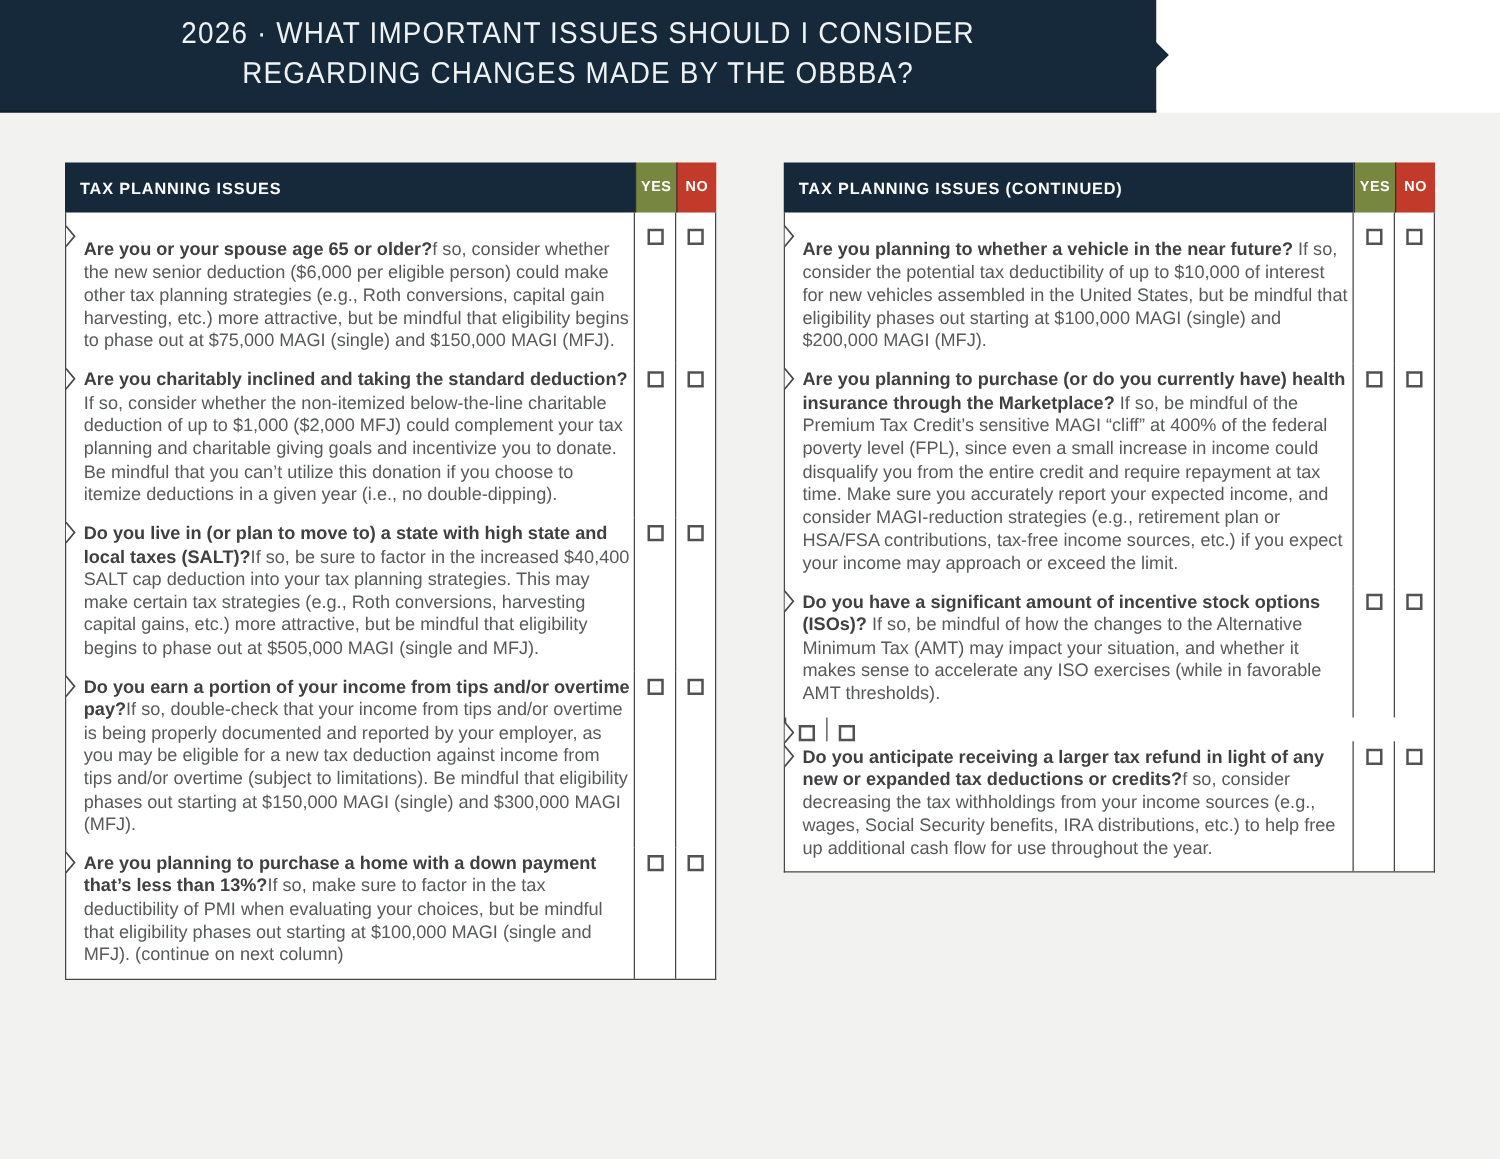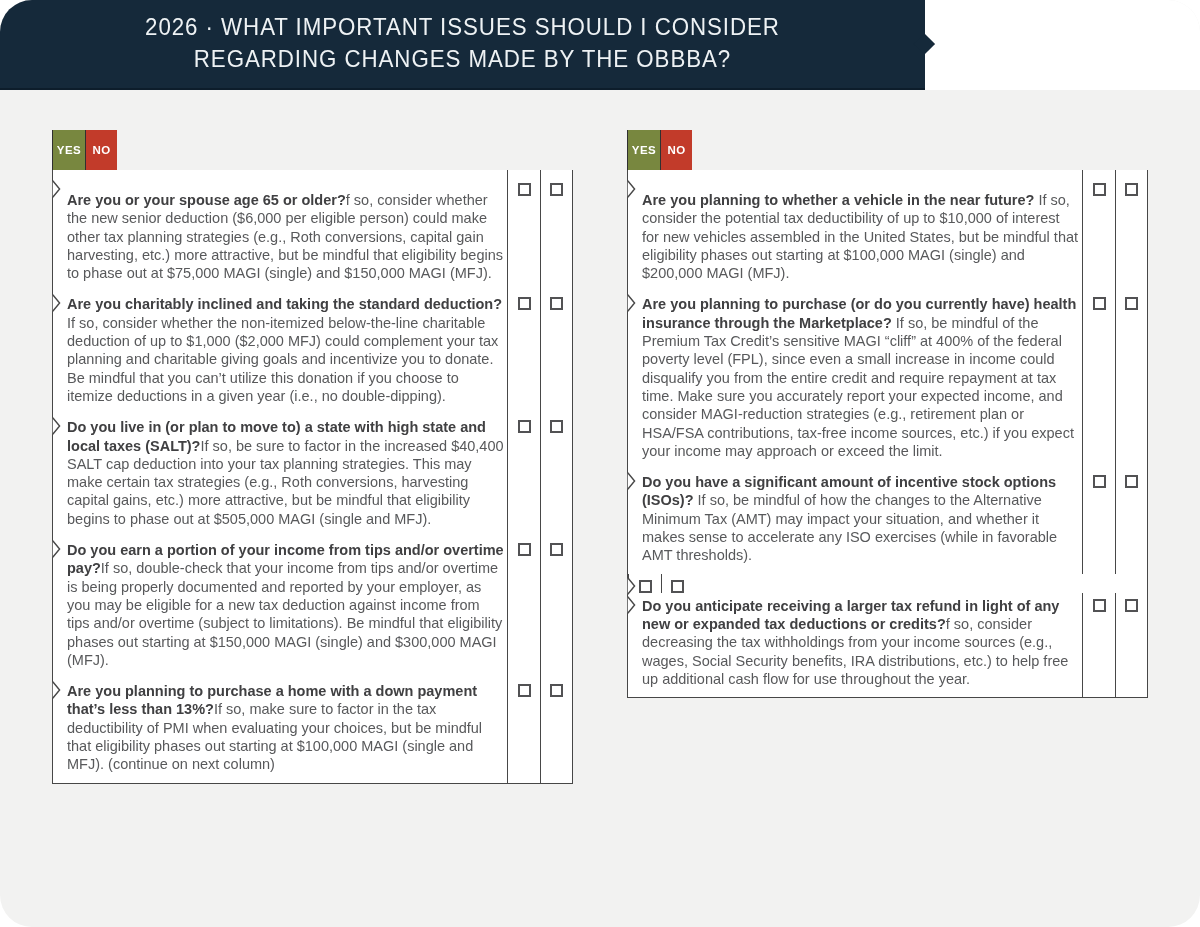--- a/index.html
+++ b/index.html
@@ -5,21 +5,21 @@
   :root{
     --navy:#15293A;
     --olive:#78873F;
     --red:#C23B2A;
     --border:#474747;
     --page-bg:#F2F2F1;
   }
   *{margin:0;padding:0;box-sizing:border-box;}
   html,body{width:1200px;}
   body{font-family:"Liberation Sans",sans-serif;background:#fff;}
-  .page{position:relative;width:1200px;height:927px;background:var(--page-bg);overflow:hidden;border-radius:32px;}
+  .page{position:relative;width:1200px;height:927px;background:var(--page-bg);overflow:hidden;}
 
   
   .banner-row{position:absolute;left:0;top:0;width:1200px;height:90px;background:#ffffff;}
   .banner-bar{position:absolute;left:0;top:0;width:925px;height:90px;background:var(--navy);border-bottom:2px solid #0d1d2b;}
   .banner-title{padding-top:11px;text-align:center;color:#eef2f4;font-size:24px;line-height:32px;letter-spacing:1px;font-weight:400;}
   .banner-title .t-line{display:block;transform:scaleX(0.93);transform-origin:center;white-space:nowrap;}
   .banner-arrow{position:absolute;right:-7px;top:50%;width:15px;height:15px;background:var(--navy);transform:translateY(-50%) rotate(45deg);}
 
   
   .checklist{position:absolute;top:130px;width:521px;}
@@ -57,20 +57,21 @@
       <h1 class="banner-title">
         <span class="t-line">2026 · WHAT IMPORTANT ISSUES SHOULD I CONSIDER</span>
         <span class="t-line">REGARDING CHANGES MADE BY THE OBBBA?</span>
       </h1>
       <div class="banner-arrow"></div>
     </div>
   </div>
 
   <section class="checklist left">
     <div class="t-head">
+      <div class="h-title">TAX PLANNING ISSUES</div>
       <div class="h-box h-yes">YES</div>
       <div class="h-box h-no">NO</div>
     </div>
     <div class="t-body">
   <div class="row">
     <svg class="chevron" width="9" height="18" viewBox="0 0 9 18">
       <path d="M0.75 0.75 L7.6 9 L0.75 17.25" fill="#ffffff" stroke="#474747" stroke-width="1.4"></path>
     </svg>
     <div class="q-cell">
       <span class="q-bold">Are you or your spouse age 65 or older?</span><span class="q-detail">f so, consider whether the new senior deduction ($6,000 per eligible person) could make other tax planning strategies (e.g., Roth conversions, capital gain harvesting, etc.) more attractive, but be mindful that eligibility begins to phase out at $75,000 MAGI (single) and $150,000 MAGI (MFJ).</span>
@@ -140,20 +141,21 @@
     </div>
     <div class="box-cell no">
       <div class="box"></div>
     </div>
   </div>
 </div>
   </section>
 
   <section class="checklist right">
     <div class="t-head">
+      <div class="h-title">TAX PLANNING ISSUES (CONTINUED)</div>
       <div class="h-box h-yes">YES</div>
       <div class="h-box h-no">NO</div>
     </div>
     <div class="t-body">
   <div class="row">
     <svg class="chevron" width="9" height="18" viewBox="0 0 9 18">
       <path d="M0.75 0.75 L7.6 9 L0.75 17.25" fill="#ffffff" stroke="#474747" stroke-width="1.4"></path>
     </svg>
     <div class="q-cell">
       <span class="q-bold">Are you planning to whether a vehicle in the near future?</span><span class="q-detail"> If so, consider the potential tax deductibility of up to $10,000 of interest for new vehicles assembled in the United States, but be mindful that eligibility phases out starting at $100,000 MAGI (single) and $200,000 MAGI (MFJ).</span>

